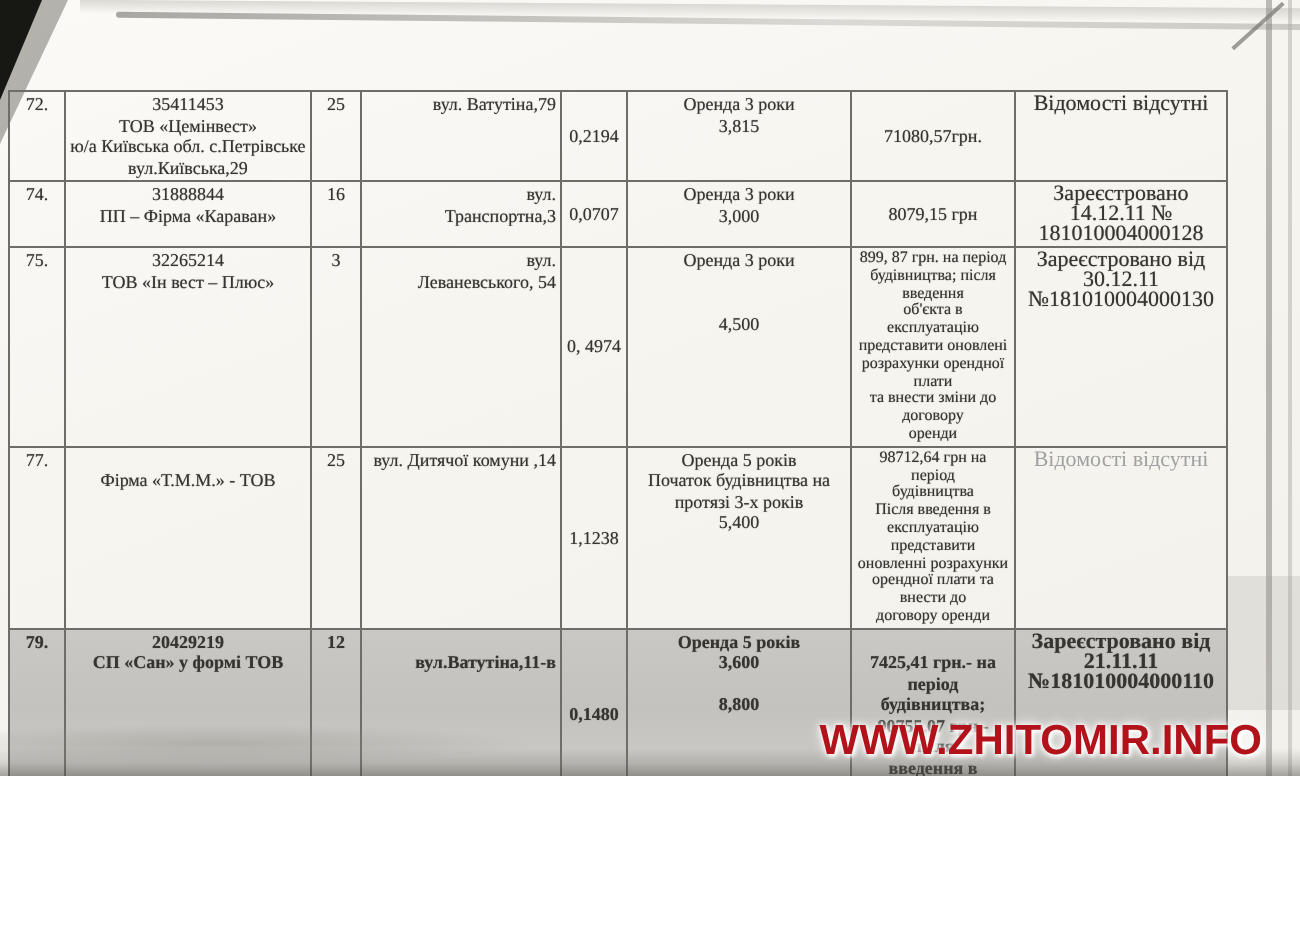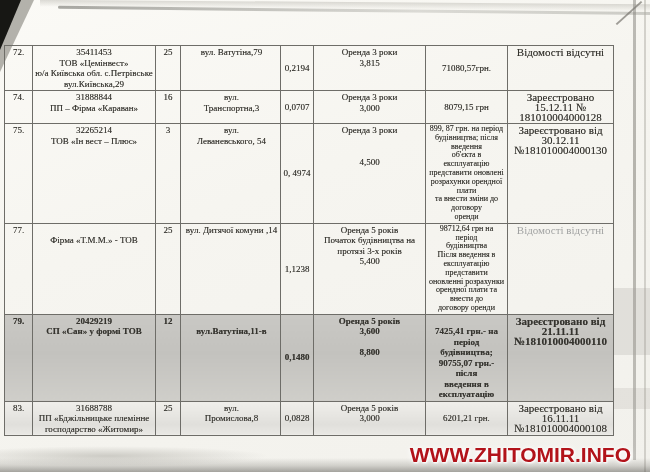--- a/index.html
+++ b/index.html
@@ -1,16 +1,16 @@
 <!DOCTYPE html>
 <html><head>
 <meta charset="utf-8">
 <style>
   html,body{margin:0;padding:0;}
-  #page{position:relative;width:650px;height:472px;overflow:hidden;
+  #page{position:relative;width:650px;height:388px;overflow:hidden;
         background:linear-gradient(160deg,#fbfaf6 0%,#f6f5f0 40%,#f2f1ec 100%);
         font-family:"Liberation Serif", serif;color:#35342f;}
   
   .wedge-soft{position:absolute;left:0;top:0;width:0;height:0;
      border-left:34px solid rgba(120,118,110,.55);border-bottom:72px solid transparent;}
   .wedge{position:absolute;left:0;top:0;width:0;height:0;
      border-left:21px solid #171714;border-bottom:50px solid transparent;}
   .top-shade{position:absolute;left:58px;top:9px;width:600px;height:3px;
      background:linear-gradient(to right,rgba(100,100,94,.55),rgba(150,150,143,.30) 60%,rgba(150,150,143,.45));
      transform:rotate(.6deg);border-radius:2px;}
@@ -26,21 +26,21 @@
   .bottom-smudge{position:absolute;left:0;bottom:6px;width:270px;height:20px;
      background:radial-gradient(ellipse at 40% 50%,rgba(140,138,130,.38),rgba(140,138,130,0) 70%);}
   .streak-79{position:absolute;left:613px;top:288px;width:37px;height:67px;background:rgba(158,156,148,.22);}
   .streak-84{position:absolute;left:613px;top:388px;width:37px;height:21px;background:rgba(158,156,148,.18);}
   
   table{position:absolute;left:4px;top:45px;width:609px;border-collapse:collapse;table-layout:fixed;
         font-size:9px;line-height:10.5px;}
   td{border:1px solid #6e6d68;padding:1px 2px;vertical-align:top;box-sizing:border-box;
      white-space:pre-line;text-align:center;overflow:hidden;
      text-shadow:0 0 .5px rgba(70,68,62,.65);}
-  td.addr{text-align:center;padding-left:4px;}
+  td.addr{text-align:right;padding-left:4px;}
   td.coeff,td.amount{vertical-align:middle;}
   td.amount.vtop{vertical-align:top;}
   td.dense{font-size:8px;line-height:8.8px;}
   td.reg{font-size:11px;line-height:10px;}
   td.reg.faded{color:rgba(90,92,96,.55);text-shadow:none;}
   tr.r72 td{height:43px;} tr.r74 td{height:19px;} tr.rdec td{height:21px;}
   tr.r75 td{height:62px;} tr.r76 td{height:38px;} tr.r77 td{height:60px;}
   tr.r79 td{height:67px;} tr.r83 td{height:33px;}
   tr.rdec td.company{font-weight:bold;}
   tr.r79 td{font-weight:bold;background:linear-gradient(180deg,#c9c8c4 0%,#c3c2be 45%,#cfcec9 100%);}
@@ -94,21 +94,21 @@
         <td class="num">74.</td>
         <td class="company">31888844
 ПП – Фірма «Караван»</td>
         <td class="qty">16</td>
         <td class="addr">вул.
 Транспортна,3</td>
         <td class="coeff">0,0707</td>
         <td class="lease">Оренда 3 роки
 3,000</td>
         <td class="amount">8079,15 грн</td>
-        <td class="reg">Зареєстровано 15.12.11 №
+        <td class="reg">Зареєстровано 14.12.11 №
 181010004000128</td>
       </tr>
       <tr class="r75">
         <td class="num">75.</td>
         <td class="company">32265214
 ТОВ «Ін вест – Плюс»</td>
         <td class="qty">3</td>
         <td class="addr">вул.
 Леваневського, 54</td>
         <td class="coeff">0, 4974</td>

